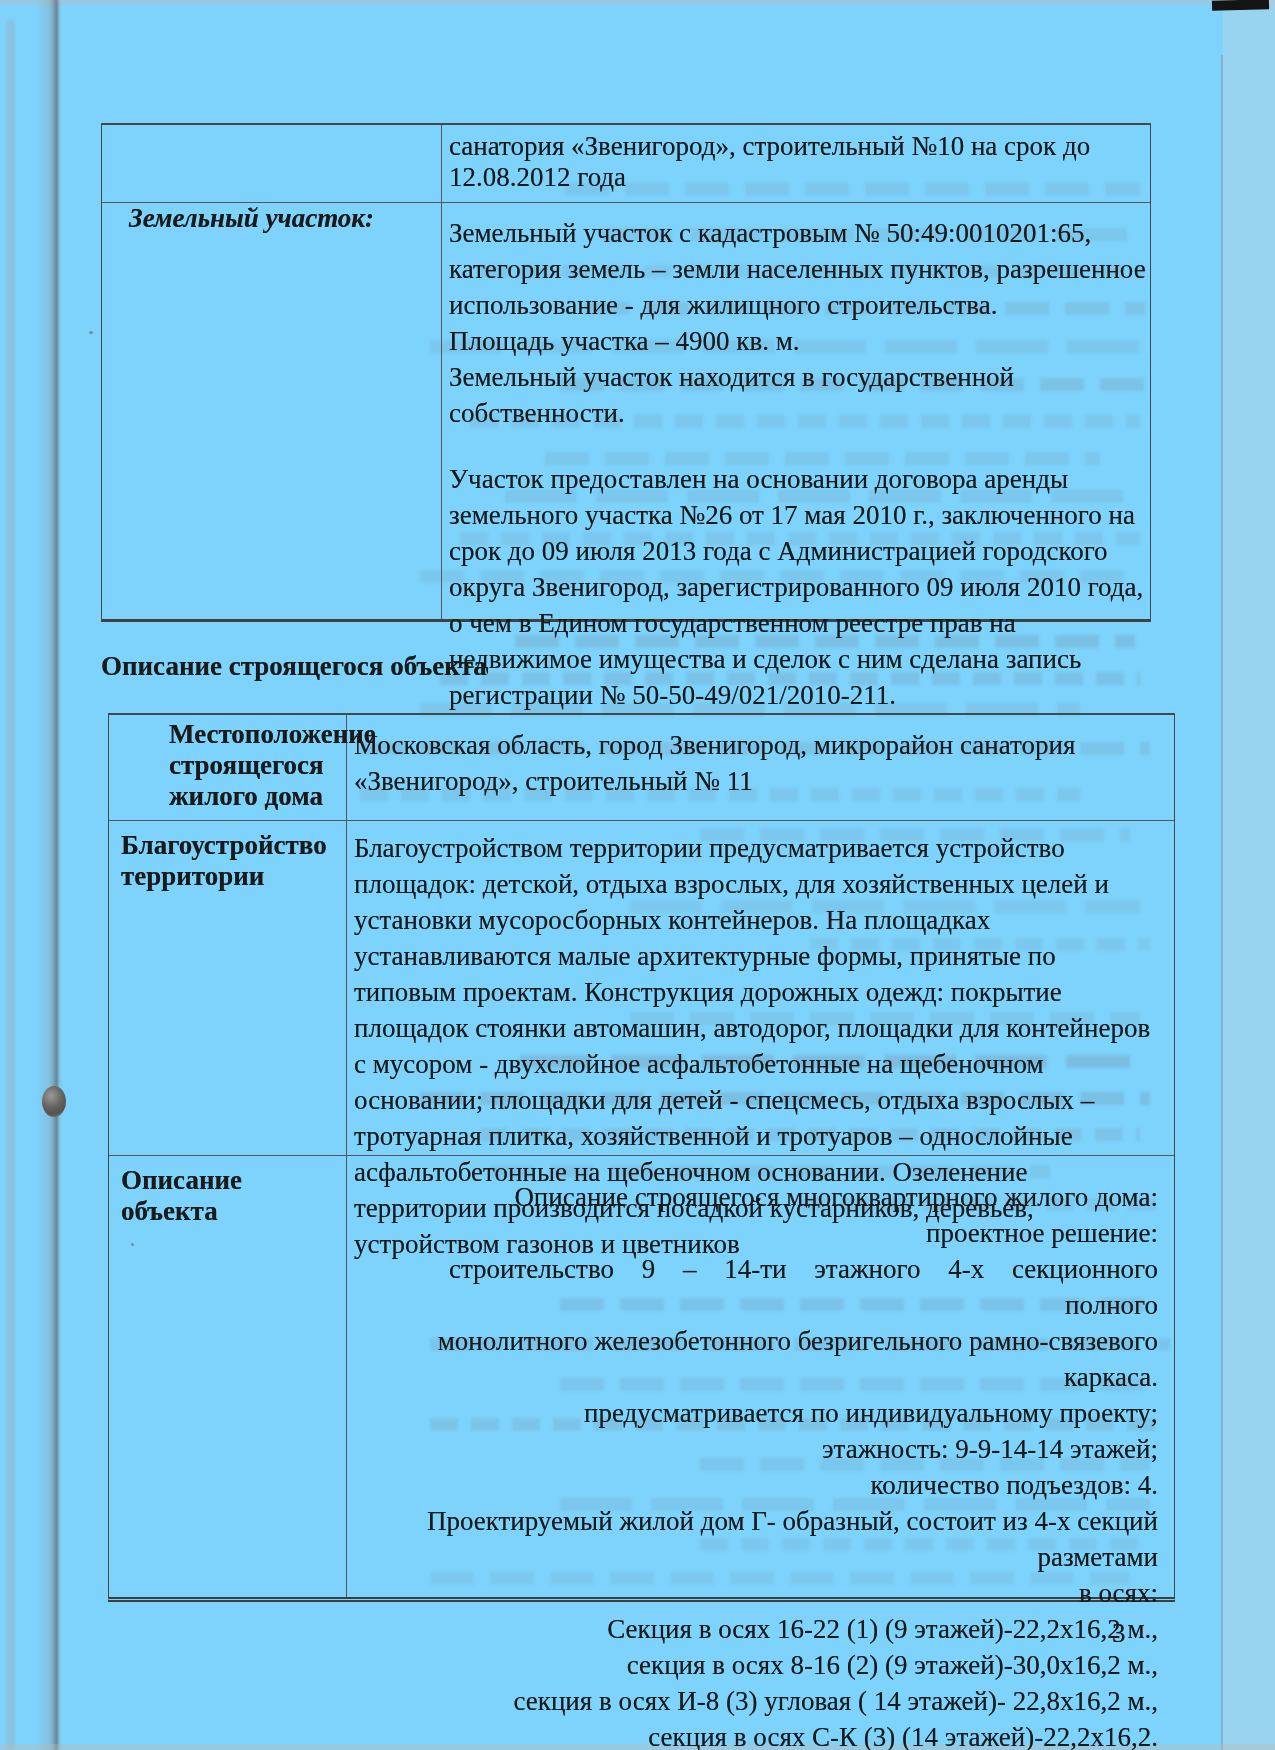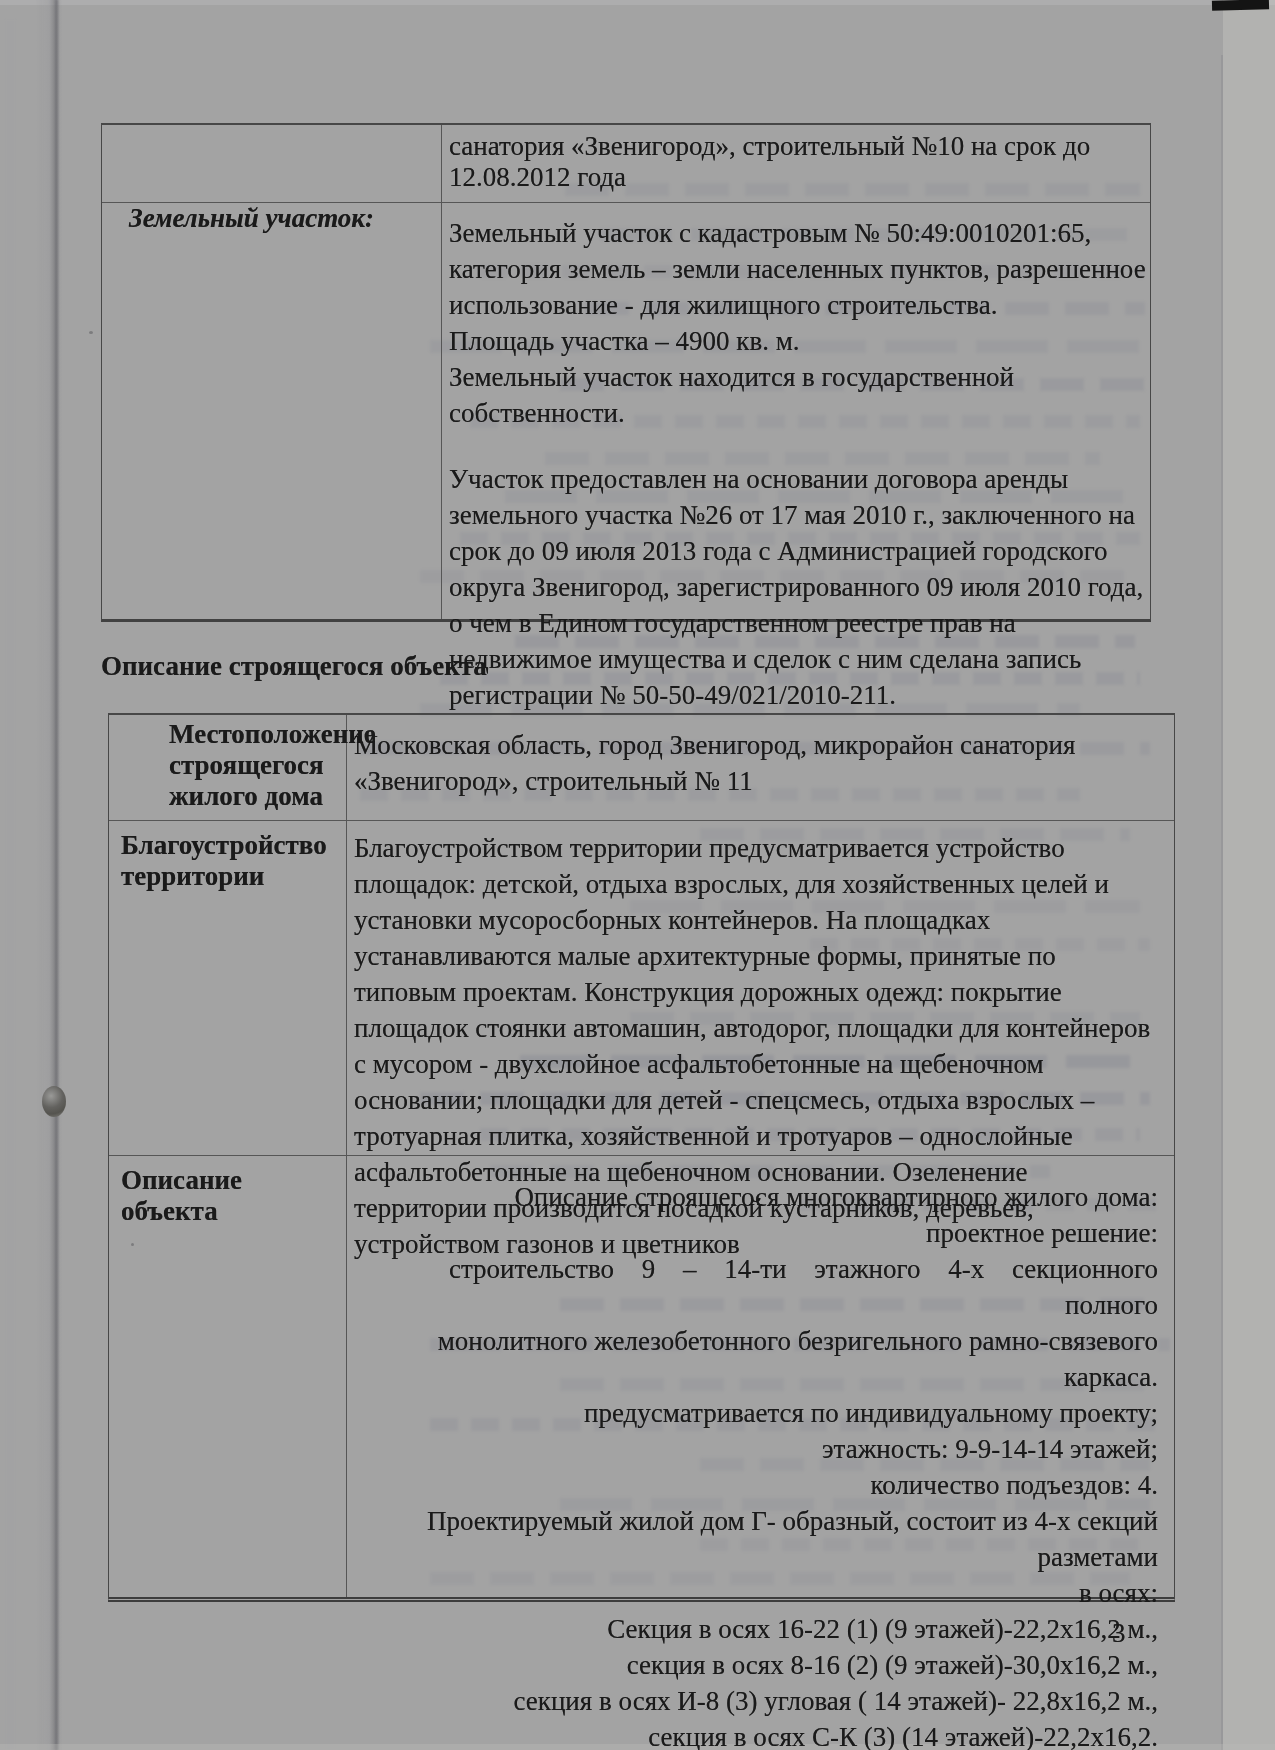--- a/index.html
+++ b/index.html
@@ -1,19 +1,19 @@
 <!DOCTYPE html>
 <html><head>
 <meta charset="utf-8">
 <style>
   * { box-sizing: border-box; }
   html,body { margin:0; padding:0; background:#d8d8d4; }
   #canvas {
     position:relative; width:1275px; height:1750px; overflow:hidden;
-    background:#a3a3a3;
+    background:#7dd3fc;
     font-family:"Liberation Serif","DejaVu Serif",serif;
     color:#1a1a1a;
   }
   
   .doc-table { position:absolute; }
   #t1 { left:101px; top:123px; width:1050px; height:499px;
         border:1px solid #474747; border-top-width:2px; border-bottom:3px solid #414141; }
   #t2 { left:108px; top:713px; width:1067px; height:889px;
         border:1px solid #474747; border-top-width:2px; border-bottom:5px double #3d3d3d; }
   .vline { position:absolute; top:0; bottom:0; width:1px; background:#565656; }

